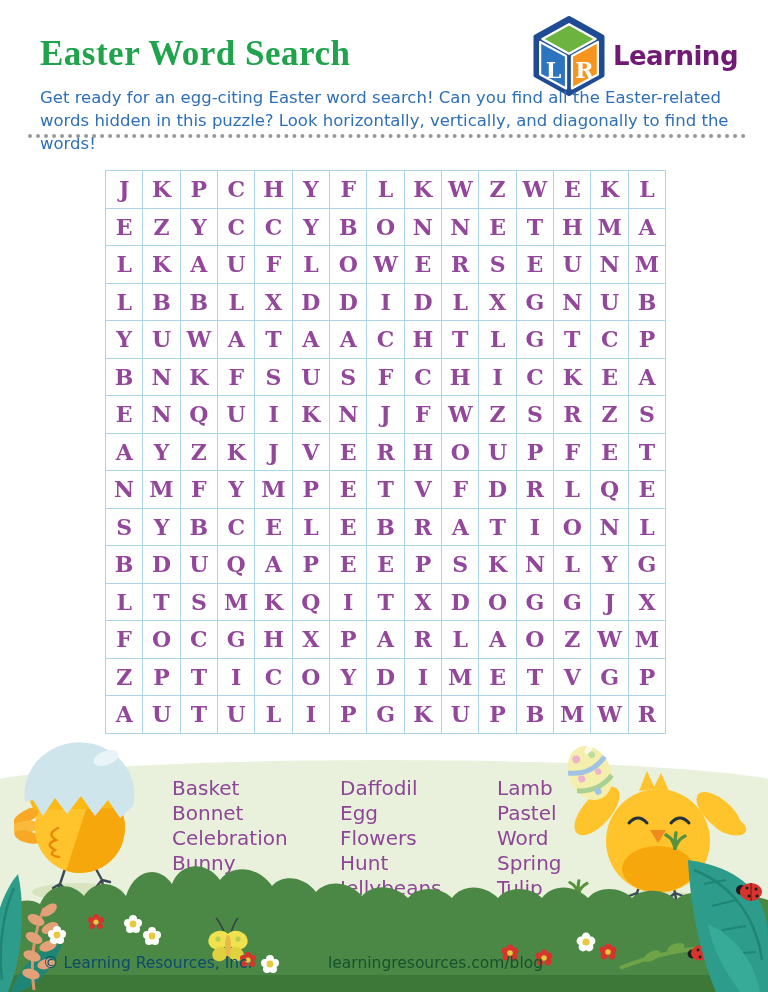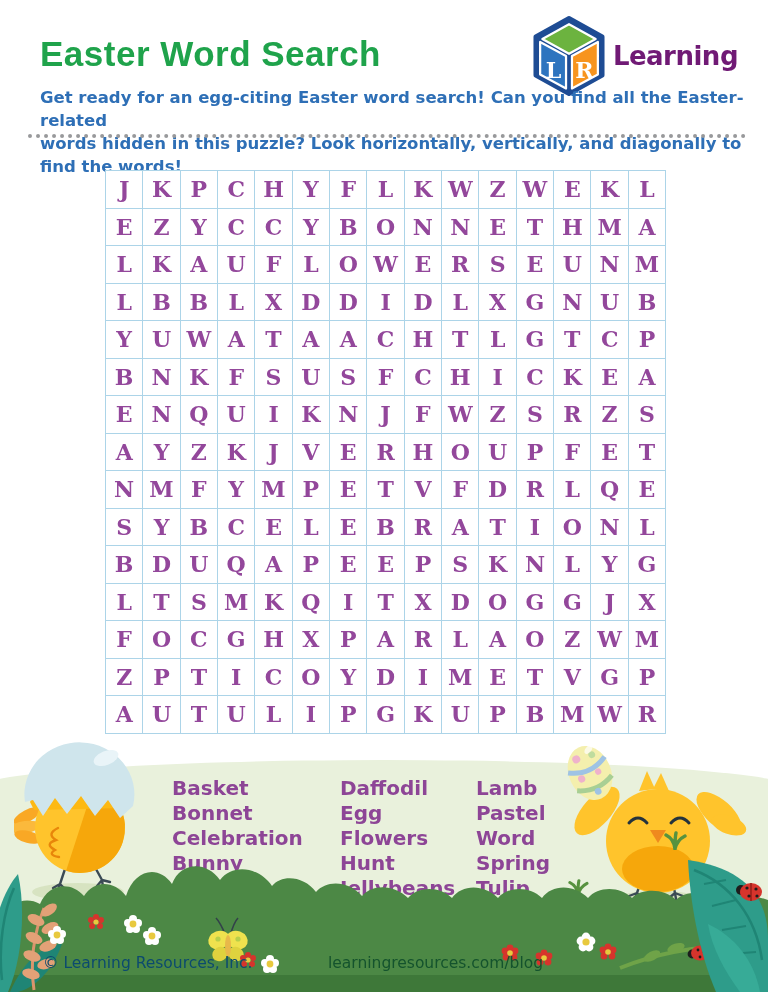--- a/index.html
+++ b/index.html
@@ -6,34 +6,34 @@
   .page{
     position:relative;
     width:768px;height:992px;
     background:#ffffff;
     overflow:hidden;
     font-family:"DejaVu Sans","Liberation Sans",sans-serif;
   }
   
   .title{
     position:absolute;left:40px;top:34px;margin:0;
-    font-family:Liberation Sans, sans-serif;
+    font-family:Liberation Serif, serif;
     font-size:35px;font-weight:bold;color:#1fa34b;letter-spacing:.5px;
   }
   .logo{position:absolute;top:16px;right:30px;display:flex;align-items:center;gap:7px;}
   .logo-cube{width:74px;height:80px;}
   .logo-text{
     font-family:"DejaVu Sans","Liberation Sans",sans-serif;
     font-weight:bold;font-size:26px;line-height:26px;color:#701a75;letter-spacing:-0.5px;
   }
   .logo-text sup{font-size:10px;}
   
   .intro{
     position:absolute;left:40px;top:86px;width:710px;margin:0;
-    font-size:16.5px;line-height:23px;color:#2e6fb6;font-weight:bold;
+    font-size:16.5px;line-height:23px;color:#2e6fb6;
   }
   .dotted{
     position:absolute;left:28px;right:22px;top:134px;height:0;
     border-top:4px dotted #98999b;
   }
   
   .grid{
     position:absolute;left:105px;top:170px;
     display:grid;grid-template-columns:repeat(15,37.35px);grid-auto-rows:37.5px;
     border-top:1.5px solid #acd4e8;border-left:1.5px solid #acd4e8;
@@ -46,24 +46,24 @@
     font-weight:bold;font-size:22px;color:#93479b;
   }
   
   .green-bg{
     position:absolute;left:-30px;top:760px;width:828px;height:250px;
     background:#e9f1dc;
     border-radius:50% 50% 0 0 / 30px 30px 0 0;
   }
   .word-list{position:absolute;top:776px;left:0;width:768px;}
   .word-col{position:absolute;top:0;
-    font-weight:bold;font-size:20px;line-height:25px;color:#8d4596;}
+    font-weight:normal;font-size:20px;line-height:25px;color:#8d4596;}
   .word-col.c1{left:172px;}
   .word-col.c2{left:340px;}
-  .word-col.c3{left:476px;}
+  .word-col.c3{left:497px;}
   
   .chick-left{position:absolute;left:14px;top:730px;width:132px;height:178px;}
   .chick-right{position:absolute;left:563px;top:733px;width:190px;height:182px;}
   .sprig-a{position:absolute;left:662px;top:830px;width:26px;height:20px;}
   .sprig-b{position:absolute;left:566px;top:878px;width:24px;height:18px;}
   .bushes{position:absolute;left:0;bottom:0;width:768px;height:152px;}
   
   .footer-copy{
     position:absolute;left:43px;top:954px;
     color:#0c4a6e;font-size:15.5px;z-index:5;

